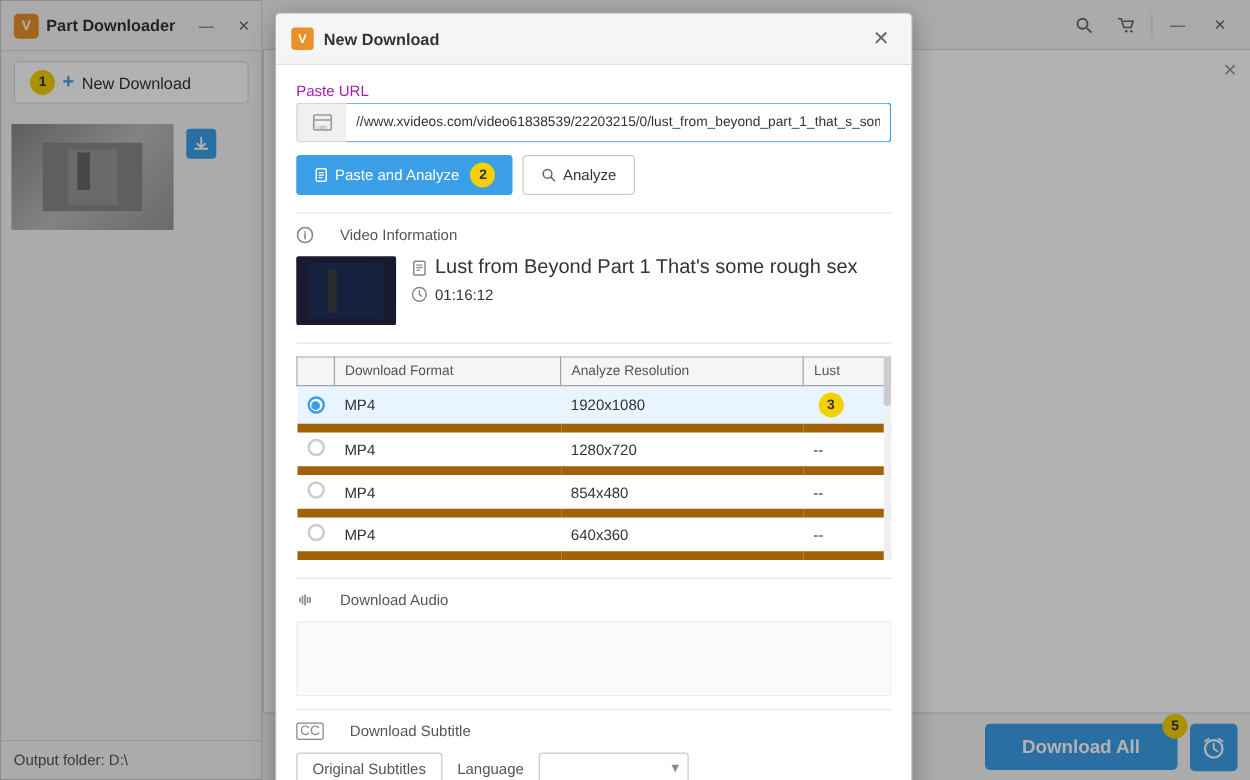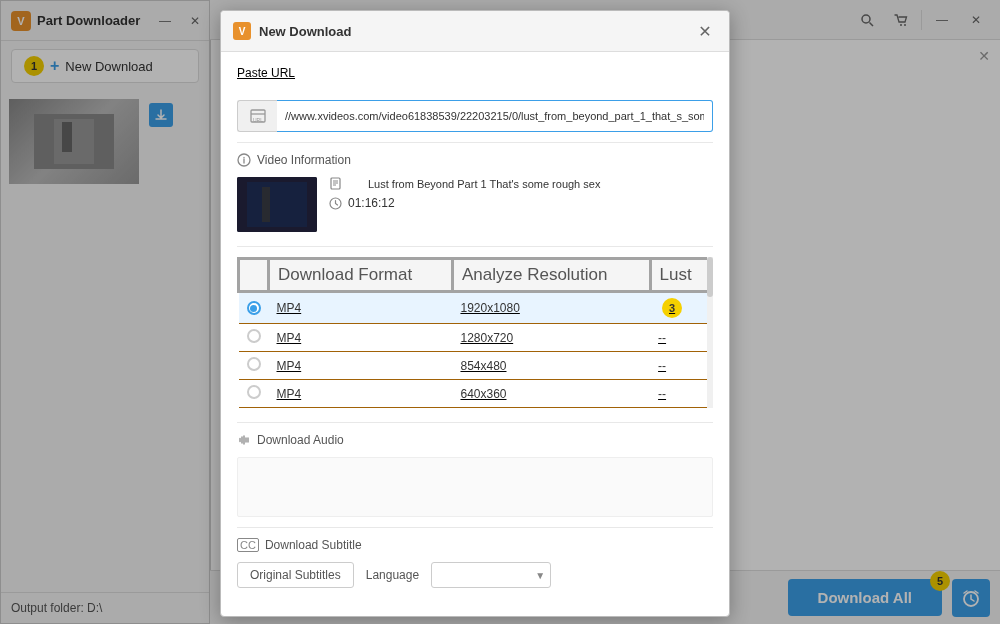--- a/index.html
+++ b/index.html
@@ -283,23 +283,22 @@
       border-radius: 3px;
     }
 
     .modal-body {
       padding: 14px 16px;
     }
 
     
     .paste-url-label {
       font-size: 12px;
-      color: #000000;
-      margin-bottom: 20px;
-      text-decoration: underline;
+      color: #a21caf;
+      margin-bottom: 2px;
     }
 
     .url-input-row {
       display: flex;
       align-items: center;
       gap: 0;
       margin-bottom: 10px;
     }
 
     .url-icon-box {
@@ -360,21 +359,21 @@
 
     .section-divider {
       border: none;
       border-top: 1px solid #e8e8e8;
       margin: 10px 0;
     }
 
     .section-header {
       display: flex;
       align-items: center;
-      gap: 6px;
+      gap: 21px;
       font-size: 12px;
       color: #555;
       margin-bottom: 10px;
     }
 
     
     .video-info-row {
       display: flex;
       gap: 12px;
       align-items: flex-start;
@@ -405,59 +404,57 @@
       justify-content: center;
     }
 
     .video-title-row {
       display: flex;
       align-items: center;
       gap: 6px;
     }
 
     .video-title-text {
-      font-size: 11px;
+      font-size: 16px;
       color: #333;
-      margin-left: 20px;
     }
 
     .video-duration-row {
       display: flex;
-      align-items: flex-end;
+      align-items: flex-start;
       gap: 6px;
     }
 
     .duration-text {
       font-size: 12px;
       color: #333;
     }
 
     
     .download-video-section {
       margin-bottom: 14px;
     }
 
     .dv-table {
       width: 100%;
       border-collapse: collapse;
     }
 
     .dv-table thead th {
       background: #f5f5f5;
-      border: 3px solid #a3a3a3;
+      border: 1px solid #a3a3a3;
       padding: 5px 8px;
-      font-size: 17px;
+      font-size: 11px;
       color: #555;
       font-weight: normal;
       text-align: left;
     }
 
     .dv-table tbody tr {
-      border-bottom: 1px solid #a16207;
-      text-decoration: underline;
+      border-bottom: 7px solid #a16207;
     }
 
     .dv-table tbody tr.selected {
       background: #e8f4ff;
     }
 
     .dv-table tbody td {
       padding: 5px 8px;
       font-size: 12px;
       color: #333;
@@ -660,20 +657,39 @@
       <div class="paste-url-label">Paste URL</div>
       <div class="url-input-row">
         <div class="url-icon-box">
           <svg width="18" height="18" viewBox="0 0 18 18">
             <rect x="2" y="3" width="14" height="12" rx="1" stroke="#999" stroke-width="1.3" fill="none"></rect>
             <path d="M2 7h14" stroke="#999" stroke-width="1.3"></path>
             <text x="4" y="15" font-size="5" fill="#999">URL</text>
           </svg>
         </div>
         <input class="url-input" type="text" value="//www.xvideos.com/video61838539/22203215/0/lust_from_beyond_part_1_that_s_some_rough_sex" style="">
+      </div>
+      <div class="btn-row">
+        <button class="paste-analyze-btn">
+          <svg width="12" height="12" viewBox="0 0 12 12">
+            <rect x="2" y="1" width="8" height="10" rx="1" stroke="white" stroke-width="1.2" fill="none"></rect>
+            <line x1="4" y1="4" x2="8" y2="4" stroke="white" stroke-width="1"></line>
+            <line x1="4" y1="6" x2="8" y2="6" stroke="white" stroke-width="1"></line>
+            <line x1="4" y1="8" x2="7" y2="8" stroke="white" stroke-width="1"></line>
+          </svg>
+          <span>Paste and Analyze</span>
+          <div class="step-badge" style="margin-left:4px;">2</div>
+        </button>
+        <button class="analyze-btn">
+          <svg width="12" height="12" viewBox="0 0 12 12">
+            <circle cx="5" cy="5" r="3.5" stroke="#666" stroke-width="1.2" fill="none"></circle>
+            <line x1="7.5" y1="7.5" x2="11" y2="11" stroke="#666" stroke-width="1.2"></line>
+          </svg>
+          <span>Analyze</span>
+        </button>
       </div>
 
       <hr class="section-divider">
 
       <div class="section-header">
         <svg width="14" height="14" viewBox="0 0 14 14">
           <circle cx="7" cy="7" r="6" stroke="#888" stroke-width="1.3" fill="none"></circle>
           <line x1="7" y1="6" x2="7" y2="10" stroke="#888" stroke-width="1.3" stroke-linecap="round"></line>
           <circle cx="7" cy="4.5" r="0.7" fill="#888"></circle>
         </svg>

